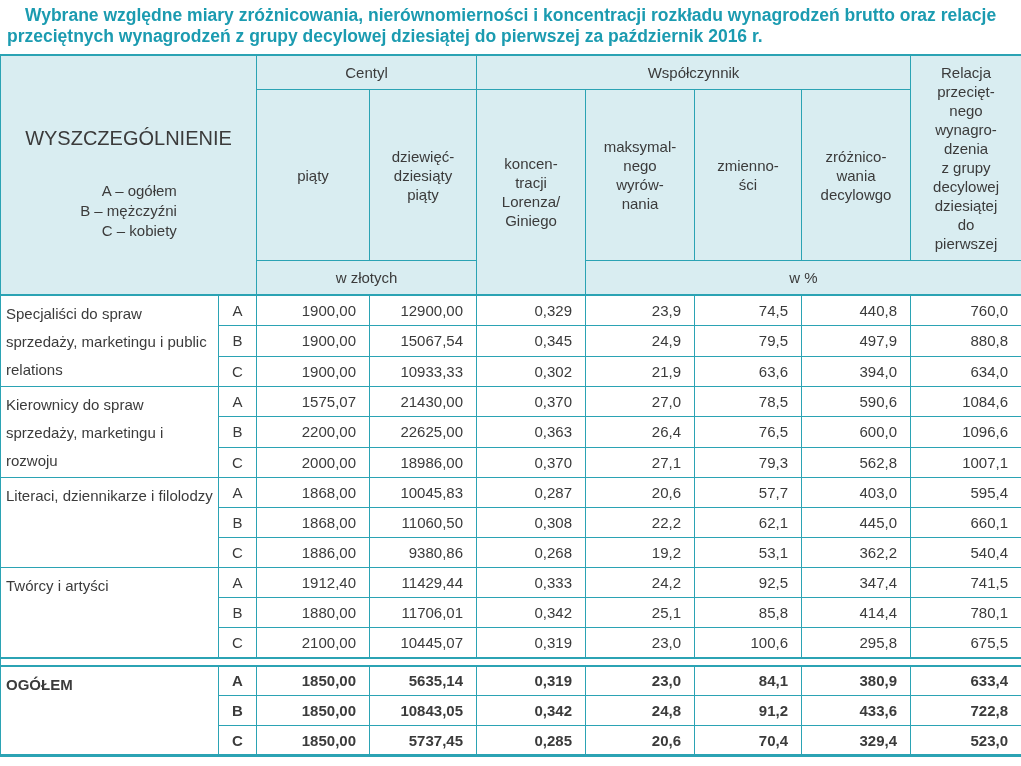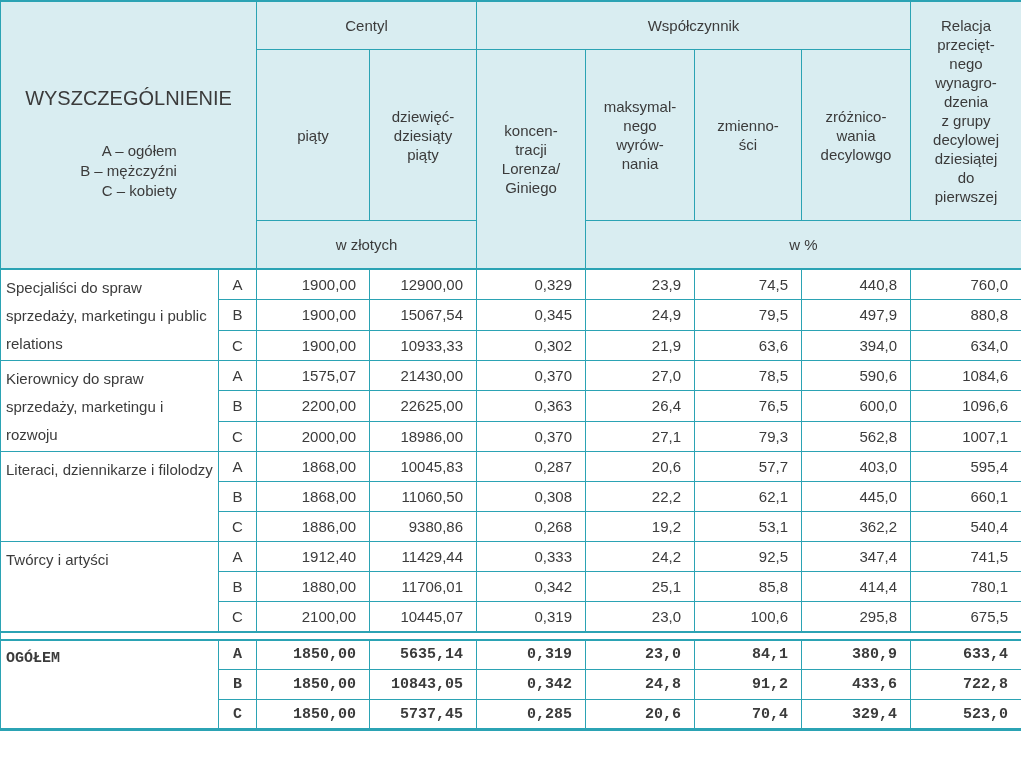--- a/index.html
+++ b/index.html
@@ -22,40 +22,41 @@
     border-collapse:collapse;table-layout:fixed;width:1021px;
     border-top:2px solid var(--border);
     border-bottom:3px solid var(--border);
     border-left:1px solid var(--border);
     border-right:1px solid var(--border);
   }
   th,td{border:1px solid var(--border);}
   thead th{
     background:var(--headbg);font-weight:normal;font-size:15px;color:var(--text);
     text-align:center;vertical-align:middle;white-space:pre-line;
-    line-height:19px;padding:14px;
+    line-height:19px;padding:7px;
   }
   tr.h1 th{height:31px;}
   tr.h2 th{height:158px;}
   tr.h3 th{height:17px;}
   th.spec-cell{text-align:center;vertical-align:middle;}
   .spec-title{font-size:20px;}
   .spec-legend{display:inline-block;text-align:right;margin-top:14px;white-space:pre-line;line-height:20px;}
   tbody td{font-size:15px;height:30px;padding:0 2px;background:#fff;}
   td.name-cell{text-align:left;vertical-align:top;padding:4px 4px 2px 5px;line-height:28px;}
   td.label-cell{text-align:center;vertical-align:middle;}
   td.value-cell{text-align:right;vertical-align:middle;padding-right:13px;}
   tbody tr:first-child td{border-top:2px solid var(--border);}
   tr.sep-row td{height:8px;padding:0;border-top:2px solid var(--border);border-bottom:2px solid var(--border);}
-  tr.total-row td{font-weight:bold;font-family:Liberation Mono, monospace;}
+  tr.total-row td{font-weight:bold;}
 </style>
 </head>
 <body>
 
 <div class="page">
+  <div class="title">Wybrane względne miary zróżnicowania, nierównomierności i koncentracji rozkładu wynagrodzeń brutto oraz relacje przeciętnych wynagrodzeń z grupy decylowej dziesiątej do pierwszej za październik 2016 r.</div>
 
   <table>
     <colgroup>
       <col style="width:218px">
       <col style="width:38px">
       <col style="width:113px">
       <col style="width:107px">
       <col style="width:109px">
       <col style="width:109px">
       <col style="width:107px">

